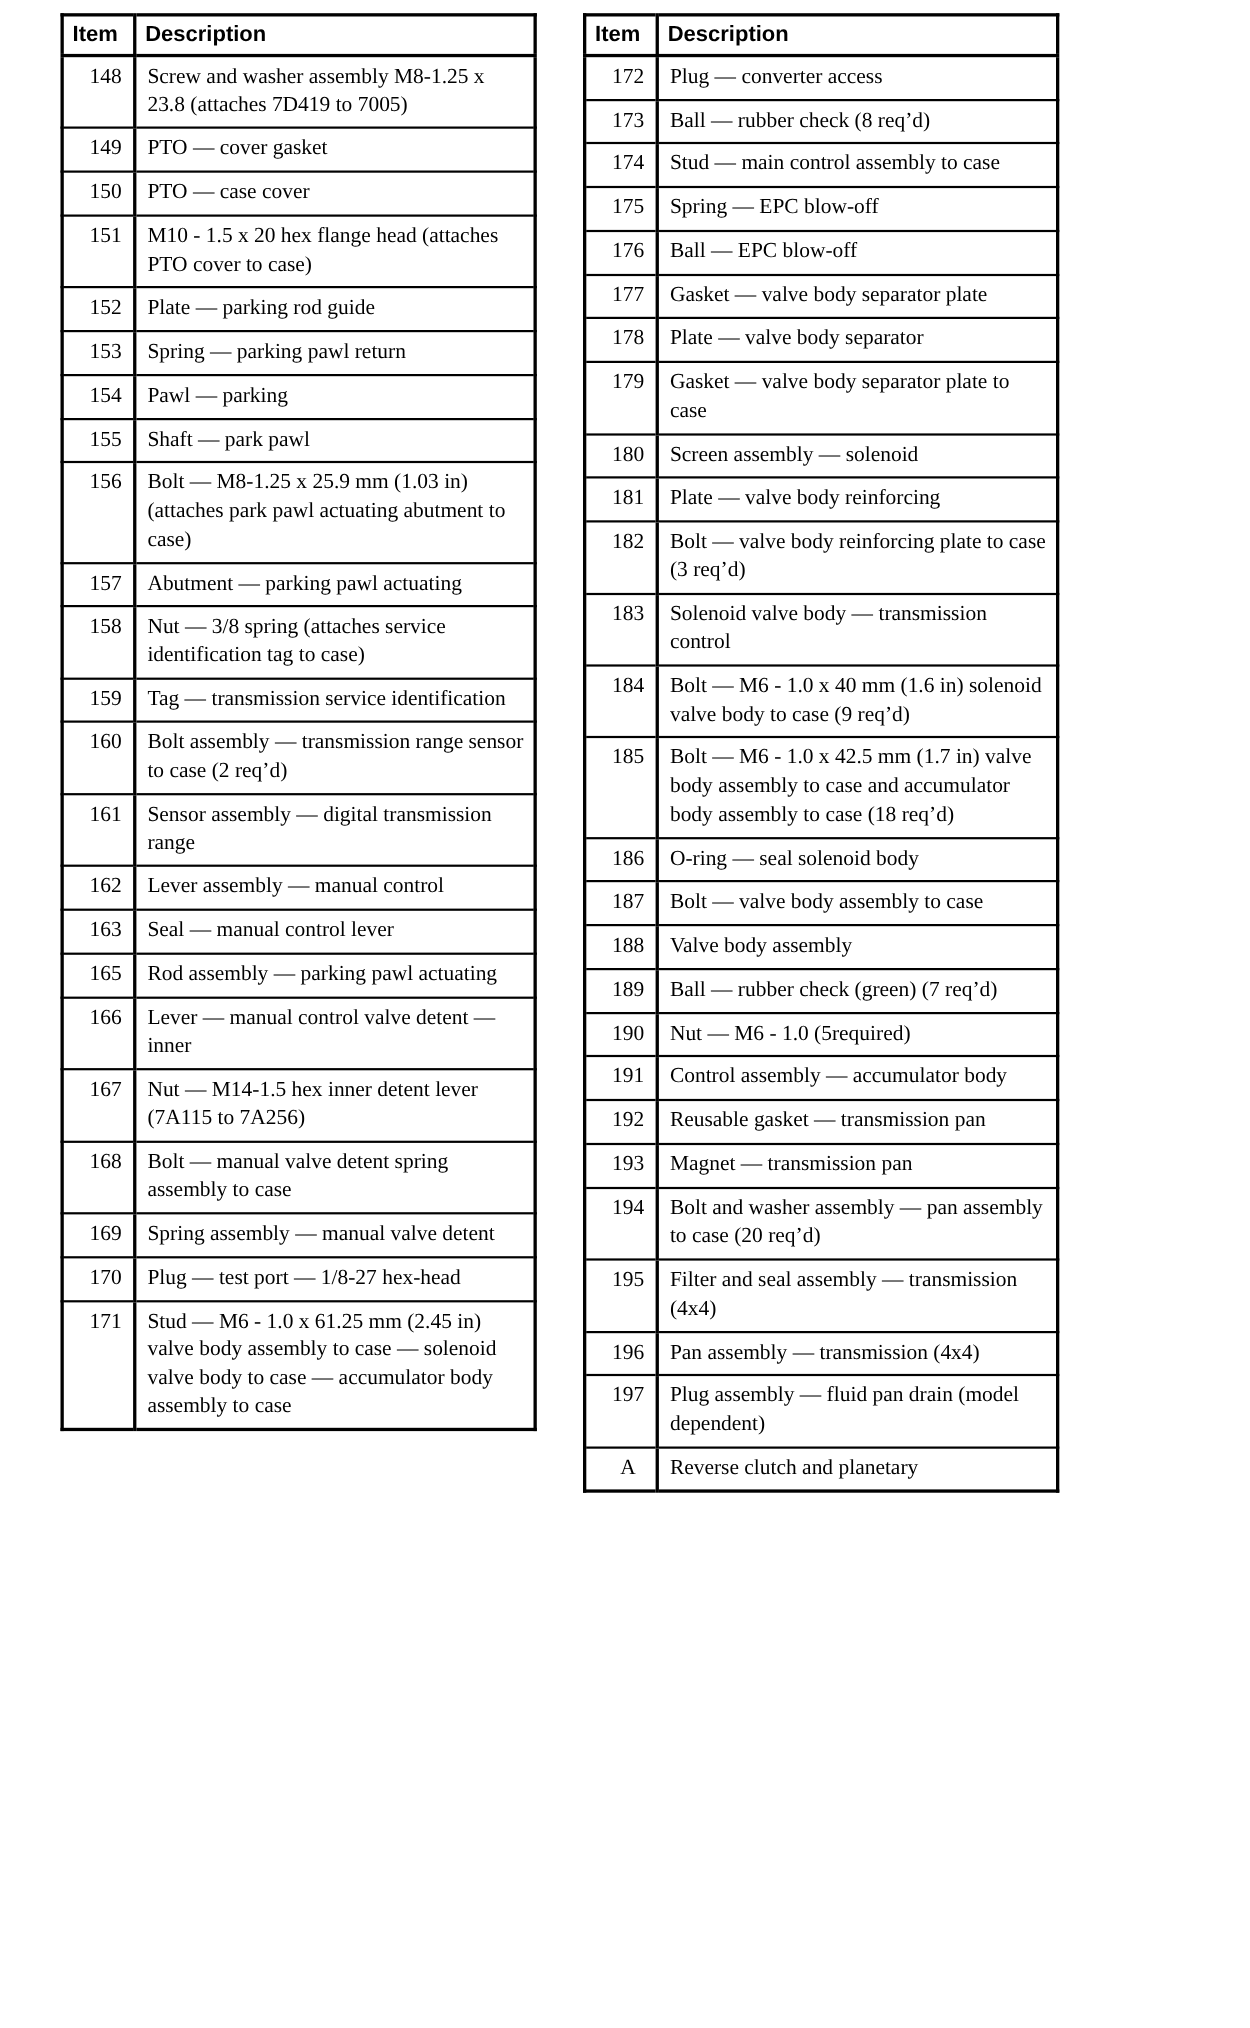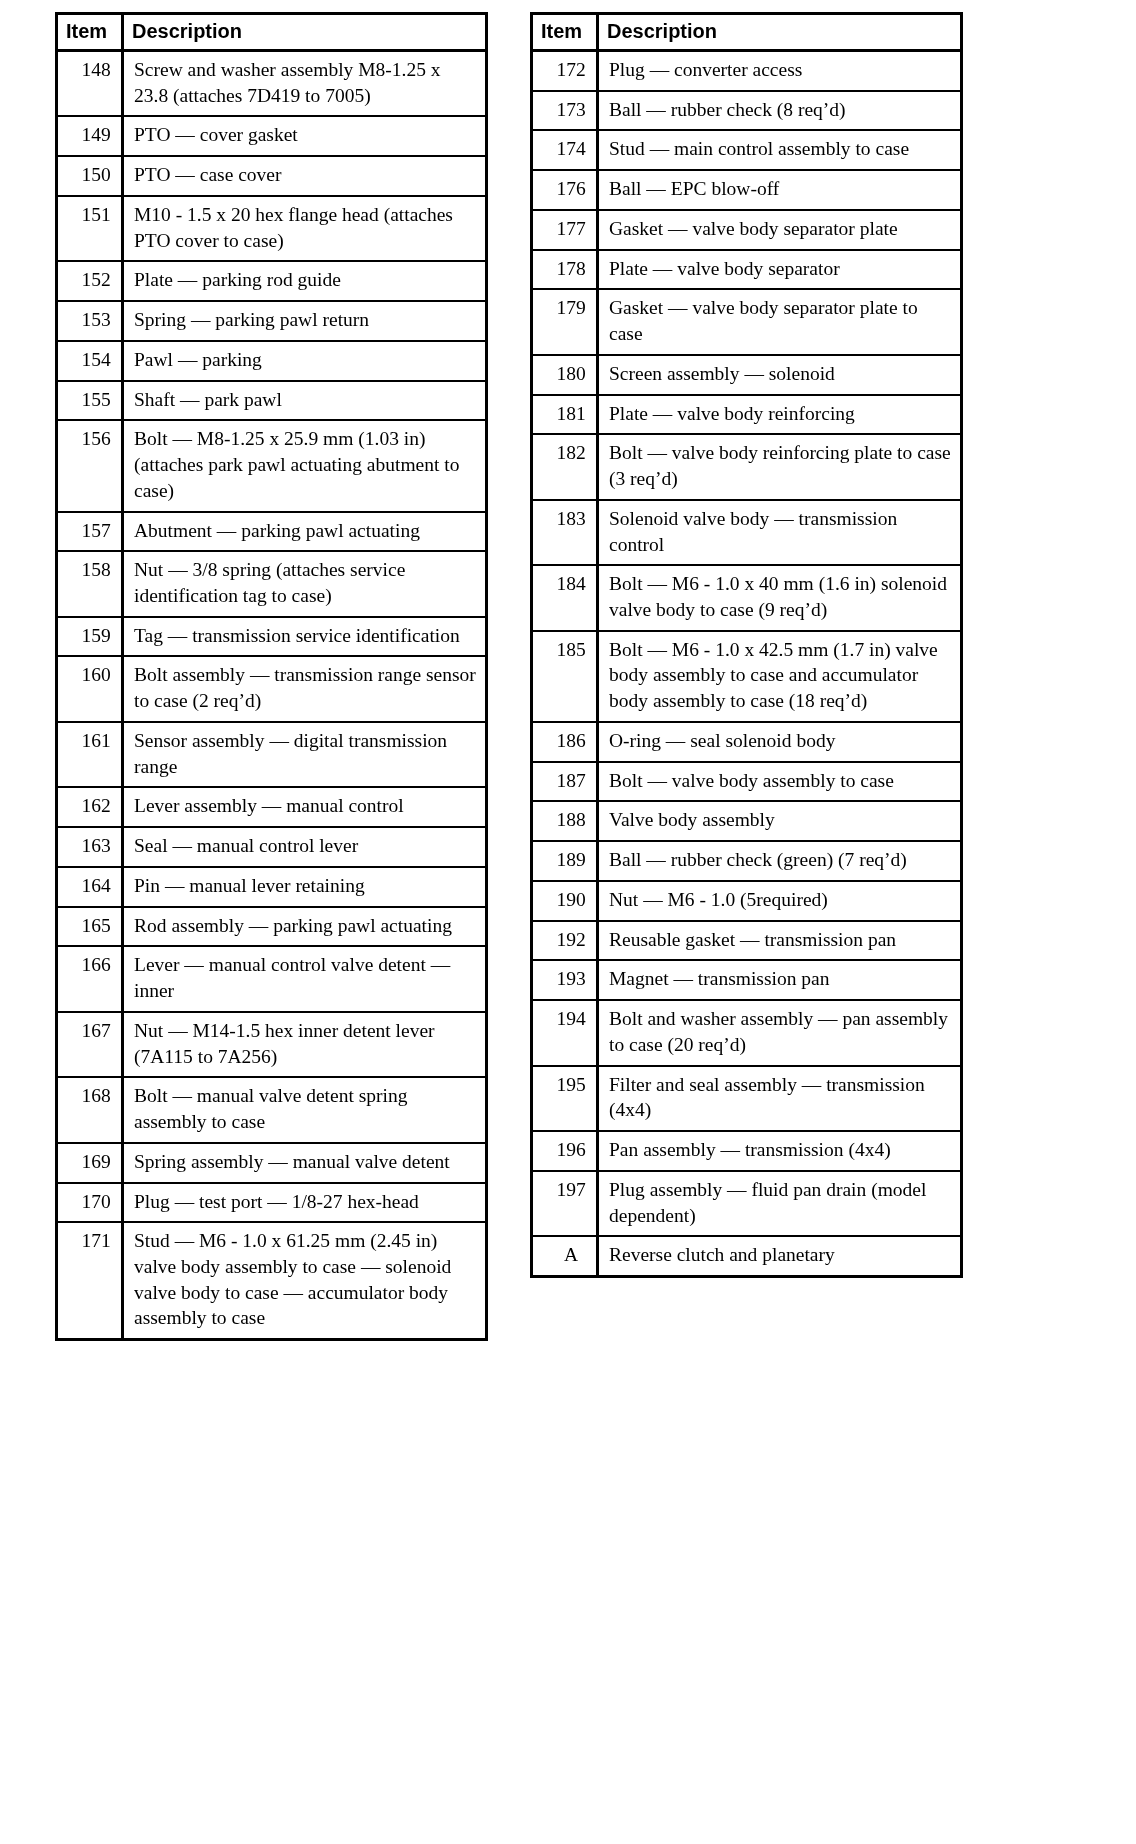--- a/index.html
+++ b/index.html
@@ -132,24 +132,20 @@
         </tr>
         <tr>
           <td class="item-cell">162</td>
           <td class="desc-cell">Lever assembly — manual control</td>
         </tr>
         <tr>
           <td class="item-cell">163</td>
           <td class="desc-cell">Seal — manual control lever</td>
         </tr>
         <tr>
-          <td class="item-cell">164</td>
-          <td class="desc-cell">Pin — manual lever retaining</td>
-        </tr>
-        <tr>
           <td class="item-cell">165</td>
           <td class="desc-cell">Rod assembly — parking pawl actuating</td>
         </tr>
         <tr>
           <td class="item-cell">166</td>
           <td class="desc-cell">Lever — manual control valve detent — inner</td>
         </tr>
         <tr>
           <td class="item-cell">167</td>
           <td class="desc-cell">Nut — M14-1.5 hex inner detent lever (7A115 to 7A256)</td>
@@ -187,20 +183,24 @@
         </tr>
         <tr>
           <td class="item-cell">173</td>
           <td class="desc-cell">Ball — rubber check (8 req’d)</td>
         </tr>
         <tr>
           <td class="item-cell">174</td>
           <td class="desc-cell">Stud — main control assembly to case</td>
         </tr>
         <tr>
+          <td class="item-cell">175</td>
+          <td class="desc-cell">Spring — EPC blow-off</td>
+        </tr>
+        <tr>
           <td class="item-cell">176</td>
           <td class="desc-cell">Ball — EPC blow-off</td>
         </tr>
         <tr>
           <td class="item-cell">177</td>
           <td class="desc-cell">Gasket — valve body separator plate</td>
         </tr>
         <tr>
           <td class="item-cell">178</td>
           <td class="desc-cell">Plate — valve body separator</td>
@@ -247,20 +247,24 @@
         </tr>
         <tr>
           <td class="item-cell">189</td>
           <td class="desc-cell">Ball — rubber check (green) (7 req’d)</td>
         </tr>
         <tr>
           <td class="item-cell">190</td>
           <td class="desc-cell">Nut — M6 - 1.0 (5required)</td>
         </tr>
         <tr>
+          <td class="item-cell">191</td>
+          <td class="desc-cell">Control assembly — accumulator body</td>
+        </tr>
+        <tr>
           <td class="item-cell">192</td>
           <td class="desc-cell">Reusable gasket — transmission pan</td>
         </tr>
         <tr>
           <td class="item-cell">193</td>
           <td class="desc-cell">Magnet — transmission pan</td>
         </tr>
         <tr>
           <td class="item-cell">194</td>
           <td class="desc-cell">Bolt and washer assembly — pan assembly to case (20 req’d)</td>

